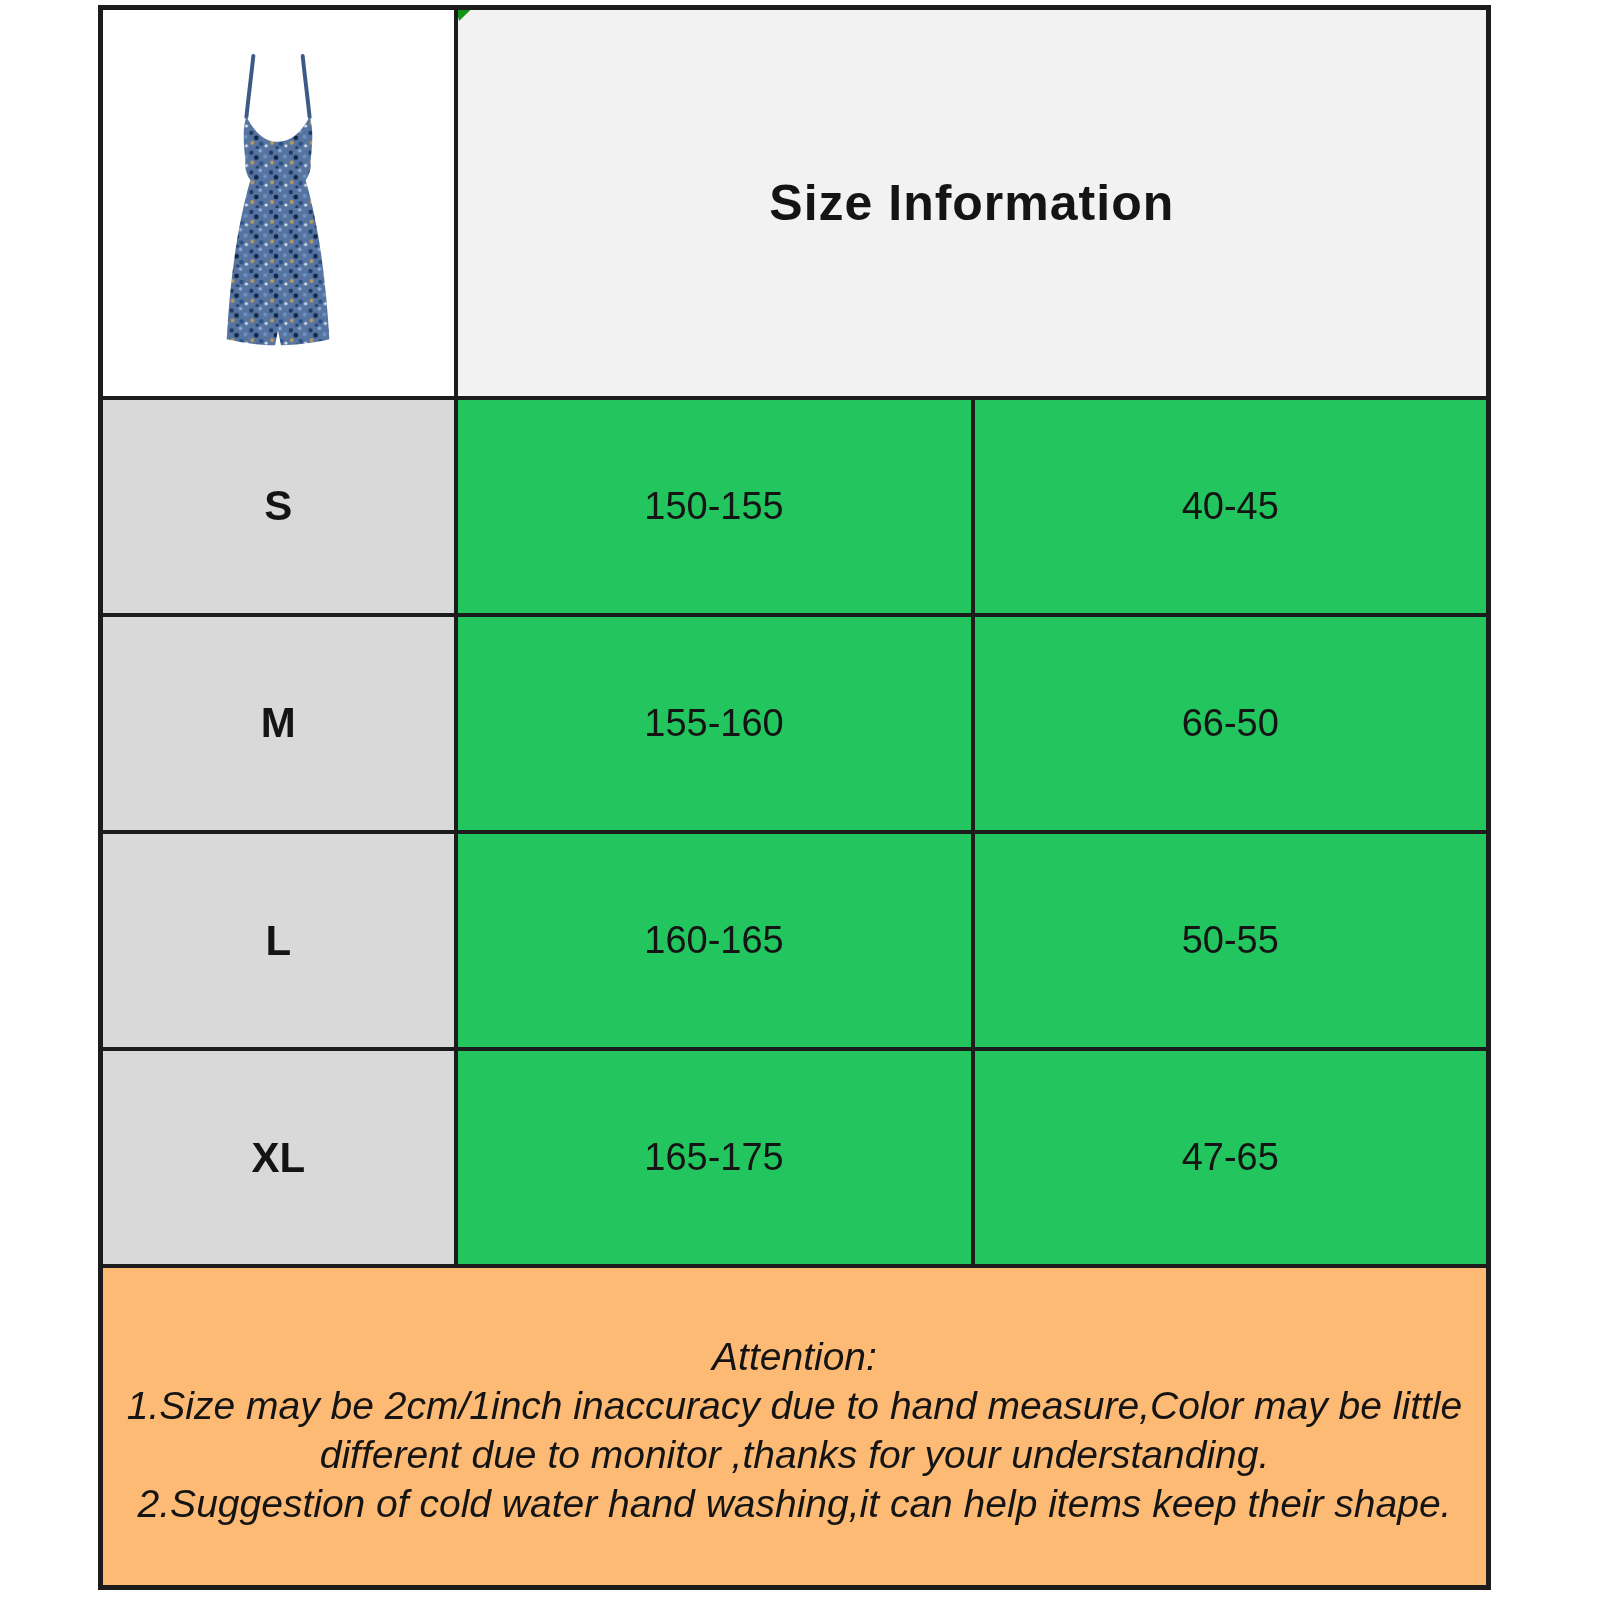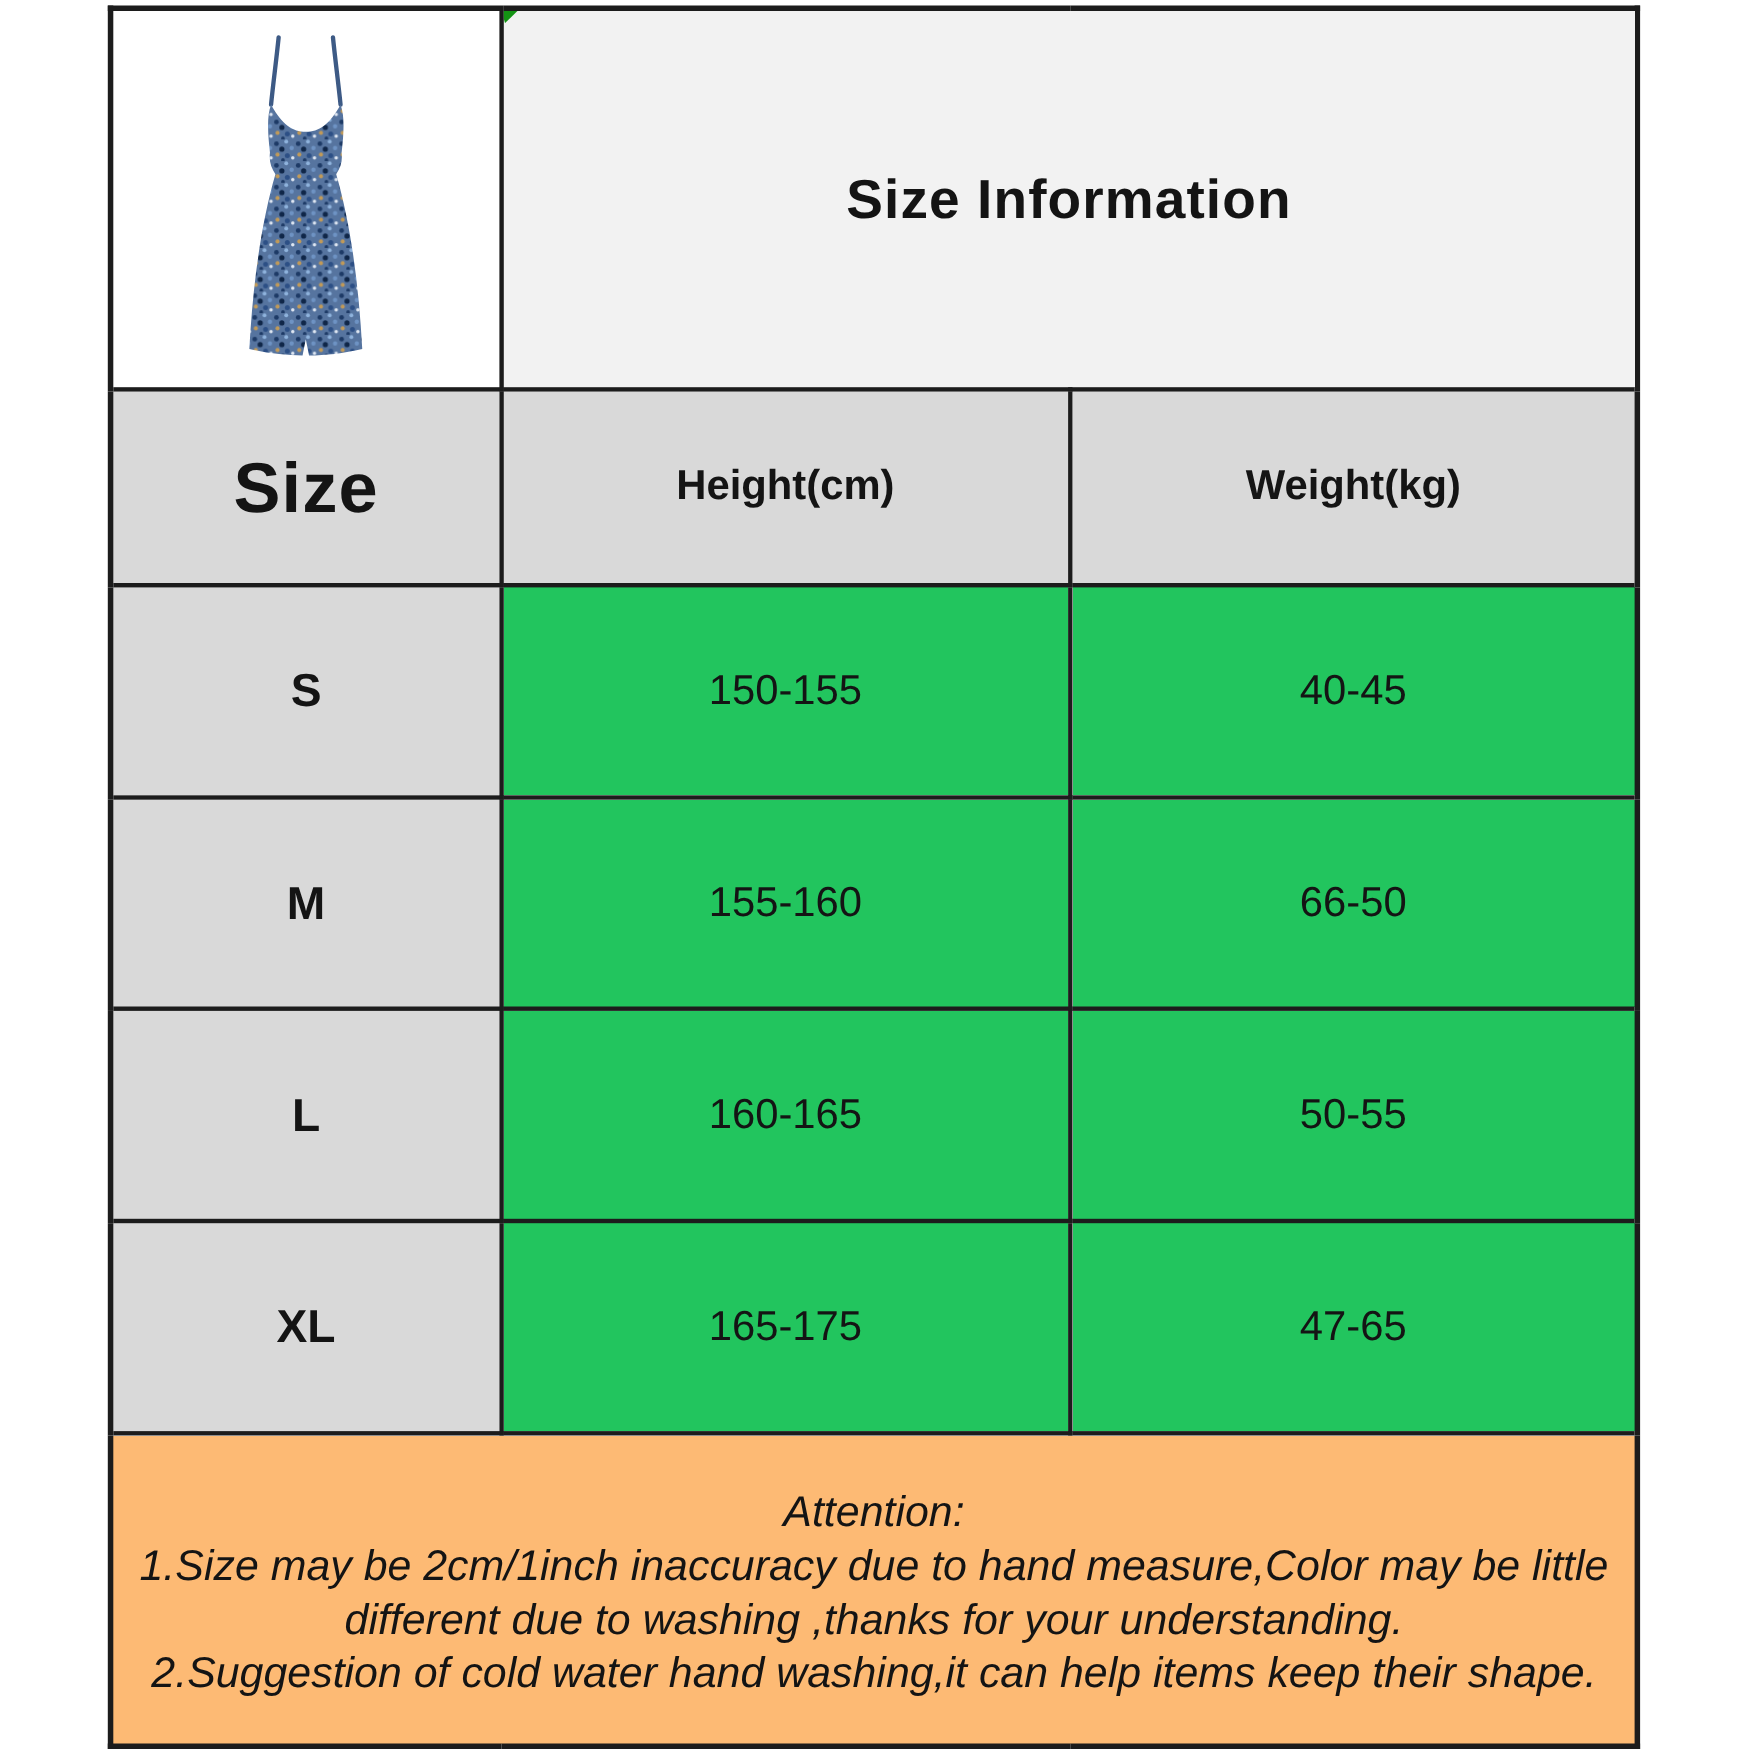--- a/index.html
+++ b/index.html
@@ -115,25 +115,20 @@
                    C38,126 36,120 37,112 C35,95 34,78 38,68 Z" fill="url(#floral)"></path>
         </svg>
       </div>
     </td>
     <td class="title-cell last" colspan="2">
       <div class="flag"></div>
       <span>Size Information</span>
     </td>
   </tr>
 
-  <tr style="height:178px;">
-    <td class="head-cell size-head">Size</td>
-    <td class="head-cell col-head">Height(cm)</td>
-    <td class="head-cell col-head last">Weight(kg)</td>
-  </tr>
 
   <tr style="height:192px;">
     <td class="label-cell">S</td>
     <td class="value-cell">150-155</td>
     <td class="value-cell last">40-45</td>
   </tr>
 
   <tr style="height:192px;">
     <td class="label-cell">M</td>
     <td class="value-cell">155-160</td>
@@ -149,18 +144,18 @@
   <tr style="height:192px;">
     <td class="label-cell">XL</td>
     <td class="value-cell">165-175</td>
     <td class="value-cell last">47-65</td>
   </tr>
 
   <tr style="height:284px;">
     <td class="attention-cell last" colspan="3">
       <div>Attention:</div>
       <div>1.Size may be 2cm/1inch inaccuracy due to hand measure,Color may be little</div>
-      <div>different due to washing ,thanks for your understanding.</div>
+      <div>different due to monitor ,thanks for your understanding.</div>
       <div>2.Suggestion of cold water hand washing,it can help items keep their shape.</div>
     </td>
   </tr>
 </tbody>
   </table>
 
 </body></html>

